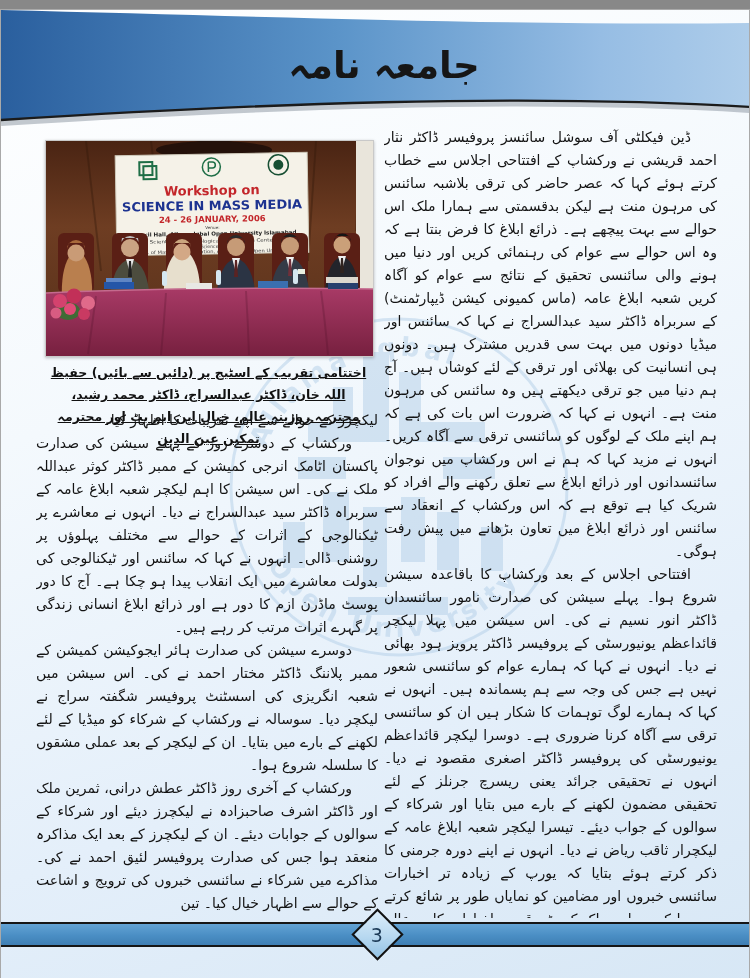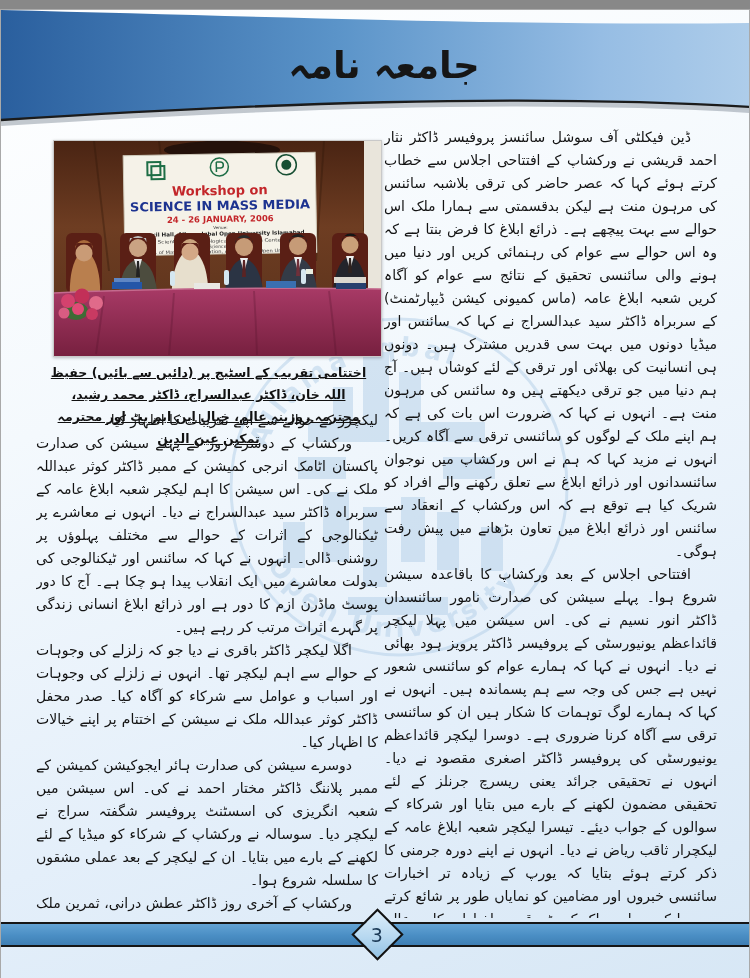--- a/index.html
+++ b/index.html
@@ -5,21 +5,21 @@
   html,body{margin:0;padding:0;background:#888;}
   .page{
     position:relative;width:750px;height:978px;margin:9px auto;
     background:linear-gradient(160deg,#ffffff 0%,#f4f9fd 35%,#e4effa 70%,#d7e7f5 100%);
     border:1px solid #a9a9a9;box-sizing:border-box;overflow:hidden;
     font-family:"DejaVu Sans",sans-serif;
   }
   
   .masthead{position:absolute;top:0;left:0;width:750px;height:125px;z-index:3;}
   
-  .photo{position:absolute;left:52px;top:130px;width:327px;height:215px;z-index:2;
+  .photo{position:absolute;left:44px;top:130px;width:327px;height:215px;z-index:2;
     border:1px solid #c9c9c9;box-shadow:0 1px 3px rgba(0,0,0,.25);}
   .photo svg{display:block;width:100%;height:100%;}
   
   .caption{position:absolute;left:38px;top:352px;width:339px;z-index:2;
     direction:rtl;text-align:center;font-weight:bold;font-size:12.5px;line-height:22px;color:#111;text-decoration:underline;}
   
   .watermark{position:absolute;left:212px;top:282px;width:365px;height:400px;z-index:0;opacity:.5;}
   
   .col{position:absolute;z-index:2;direction:rtl;text-align:justify;color:#131313;
     font-size:14px;line-height:23px;overflow:hidden;}
@@ -241,21 +241,20 @@
   </div>
 
   <div class="col col-right">
     <p class="indent">ڈین فیکلٹی آف سوشل سائنسز پروفیسر ڈاکٹر نثار احمد قریشی نے ورکشاپ کے افتتاحی اجلاس سے خطاب کرتے ہوئے کہا کہ عصر حاضر کی ترقی بلاشبہ سائنس کی مرہون منت ہے لیکن بدقسمتی سے ہمارا ملک اس حوالے سے بہت پیچھے ہے۔ ذرائع ابلاغ کا فرض بنتا ہے کہ وہ اس حوالے سے عوام کی رہنمائی کریں اور دنیا میں ہونے والی سائنسی تحقیق کے نتائج سے عوام کو آگاہ کریں شعبہ ابلاغ عامہ (ماس کمیونی کیشن ڈیپارٹمنٹ) کے سربراہ ڈاکٹر سید عبدالسراج نے کہا کہ سائنس اور میڈیا دونوں میں بہت سی قدریں مشترک ہیں۔ دونوں ہی انسانیت کی بھلائی اور ترقی کے لئے کوشاں ہیں۔ آج ہم دنیا میں جو ترقی دیکھتے ہیں وہ سائنس کی مرہون منت ہے۔ انہوں نے کہا کہ ضرورت اس بات کی ہے کہ ہم اپنے ملک کے لوگوں کو سائنسی ترقی سے آگاہ کریں۔ انہوں نے مزید کہا کہ ہم نے اس ورکشاپ میں نوجوان سائنسدانوں اور ذرائع ابلاغ سے تعلق رکھنے والے افراد کو شریک کیا ہے توقع ہے کہ اس ورکشاپ کے انعقاد سے سائنس اور ذرائع ابلاغ میں تعاون بڑھانے میں پیش رفت ہوگی۔</p>
     <p class="indent">افتتاحی اجلاس کے بعد ورکشاپ کا باقاعدہ سیشن شروع ہوا۔ پہلے سیشن کی صدارت نامور سائنسدان ڈاکٹر انور نسیم نے کی۔ اس سیشن میں پہلا لیکچر قائداعظم یونیورسٹی کے پروفیسر ڈاکٹر پرویز ہود بھائی نے دیا۔ انہوں نے کہا کہ ہمارے عوام کو سائنسی شعور نہیں ہے جس کی وجہ سے ہم پسماندہ ہیں۔ انہوں نے کہا کہ ہمارے لوگ توہمات کا شکار ہیں ان کو سائنسی ترقی سے آگاہ کرنا ضروری ہے۔ دوسرا لیکچر قائداعظم یونیورسٹی کی پروفیسر ڈاکٹر اصغری مقصود نے دیا۔ انہوں نے تحقیقی جرائد یعنی ریسرچ جرنلز کے لئے تحقیقی مضمون لکھنے کے بارے میں بتایا اور شرکاء کے سوالوں کے جواب دیئے۔ تیسرا لیکچر شعبہ ابلاغ عامہ کے لیکچرار ثاقب ریاض نے دیا۔ انہوں نے اپنے دورہ جرمنی کا ذکر کرتے ہوئے بتایا کہ یورپ کے زیادہ تر اخبارات سائنسی خبروں اور مضامین کو نمایاں طور پر شائع کرتے ہیں۔ لیکن ہمارے ملک کے بڑے قومی اخبارات کا یہ عالم ہے کہ کئی کئی مہینوں تک سائنس کے حوالے سے کوئی خبر سرے سے شائع ہی نہیں ہوتی۔ انہوں نے کہا کہ عین اس وقت جب جرمن قوم اپنے قومی ہیرو آئن سٹائن کی سوسالہ تقریبات منا رہی تھی۔ ہم نے اپنے قومی ہیروز کی ڈی بریفنگ شروع کر رکھی تھی۔ ثاقب ریاض نے کہا کہ اہل یورپ کی ترقی کی ایک بڑی وجہ یہ ہے کہ وہاں کے عام لوگ بھی سائنسی ترقی اور بنیادی فارمولوں سے آگاہ ہیں جب کہ ہمارے ہاں ایسا نہیں ہے۔ انہوں نے ورکشاپ کے شرکاء کو سائنسی خبر اور فیچر کے خدوخال سے آگاہ کیا۔ ان کے لیکچر کے اختتام پر ڈاکٹر نسیم انور نے پہلے سیشن کے</p>
   </div>
 
   <div class="col col-left">
     <p>لیکچرز کے حوالے سے اپنے تقریبات کا اظہار کیا۔</p>
     <p class="indent">ورکشاپ کے دوسرے روز کے پہلے سیشن کی صدارت پاکستان اٹامک انرجی کمیشن کے ممبر ڈاکٹر کوثر عبداللہ ملک نے کی۔ اس سیشن کا اہم لیکچر شعبہ ابلاغ عامہ کے سربراہ ڈاکٹر سید عبدالسراج نے دیا۔ انہوں نے معاشرے پر ٹیکنالوجی کے اثرات کے حوالے سے مختلف پہلوؤں پر روشنی ڈالی۔ انہوں نے کہا کہ سائنس اور ٹیکنالوجی کی بدولت معاشرے میں ایک انقلاب پیدا ہو چکا ہے۔ آج کا دور پوسٹ ماڈرن ازم کا دور ہے اور ذرائع ابلاغ انسانی زندگی پر گہرے اثرات مرتب کر رہے ہیں۔</p>
-    <p class="indent">اگلا لیکچر ڈاکٹر باقری نے دیا جو کہ زلزلے کی وجوہات کے حوالے سے اہم لیکچر تھا۔ انہوں نے زلزلے کی وجوہات اور اسباب و عوامل سے شرکاء کو آگاہ کیا۔ صدر محفل ڈاکٹر کوثر عبداللہ ملک نے سیشن کے اختتام پر اپنے خیالات کا اظہار کیا۔</p>
     <p class="indent">دوسرے سیشن کی صدارت ہائر ایجوکیشن کمیشن کے ممبر پلاننگ ڈاکٹر مختار احمد نے کی۔ اس سیشن میں شعبہ انگریزی کی اسسٹنٹ پروفیسر شگفتہ سراج نے لیکچر دیا۔ سوسالہ نے ورکشاپ کے شرکاء کو میڈیا کے لئے لکھنے کے بارے میں بتایا۔ ان کے لیکچر کے بعد عملی مشقوں کا سلسلہ شروع ہوا۔</p>
     <p class="indent">ورکشاپ کے آخری روز ڈاکٹر عطش درانی، ثمرین ملک اور ڈاکٹر اشرف صاحبزادہ نے لیکچرز دیئے اور شرکاء کے سوالوں کے جوابات دیئے۔ ان کے لیکچرز کے بعد ایک مذاکرہ منعقد ہوا جس کی صدارت پروفیسر لئیق احمد نے کی۔ مذاکرے میں شرکاء نے سائنسی خبروں کی ترویج و اشاعت کے حوالے سے اظہار خیال کیا۔ تین</p>
   </div>
 
   <div class="footer-bar"></div>
   <div class="diamond">
     <span>3</span>
   </div>
 
 </div>

